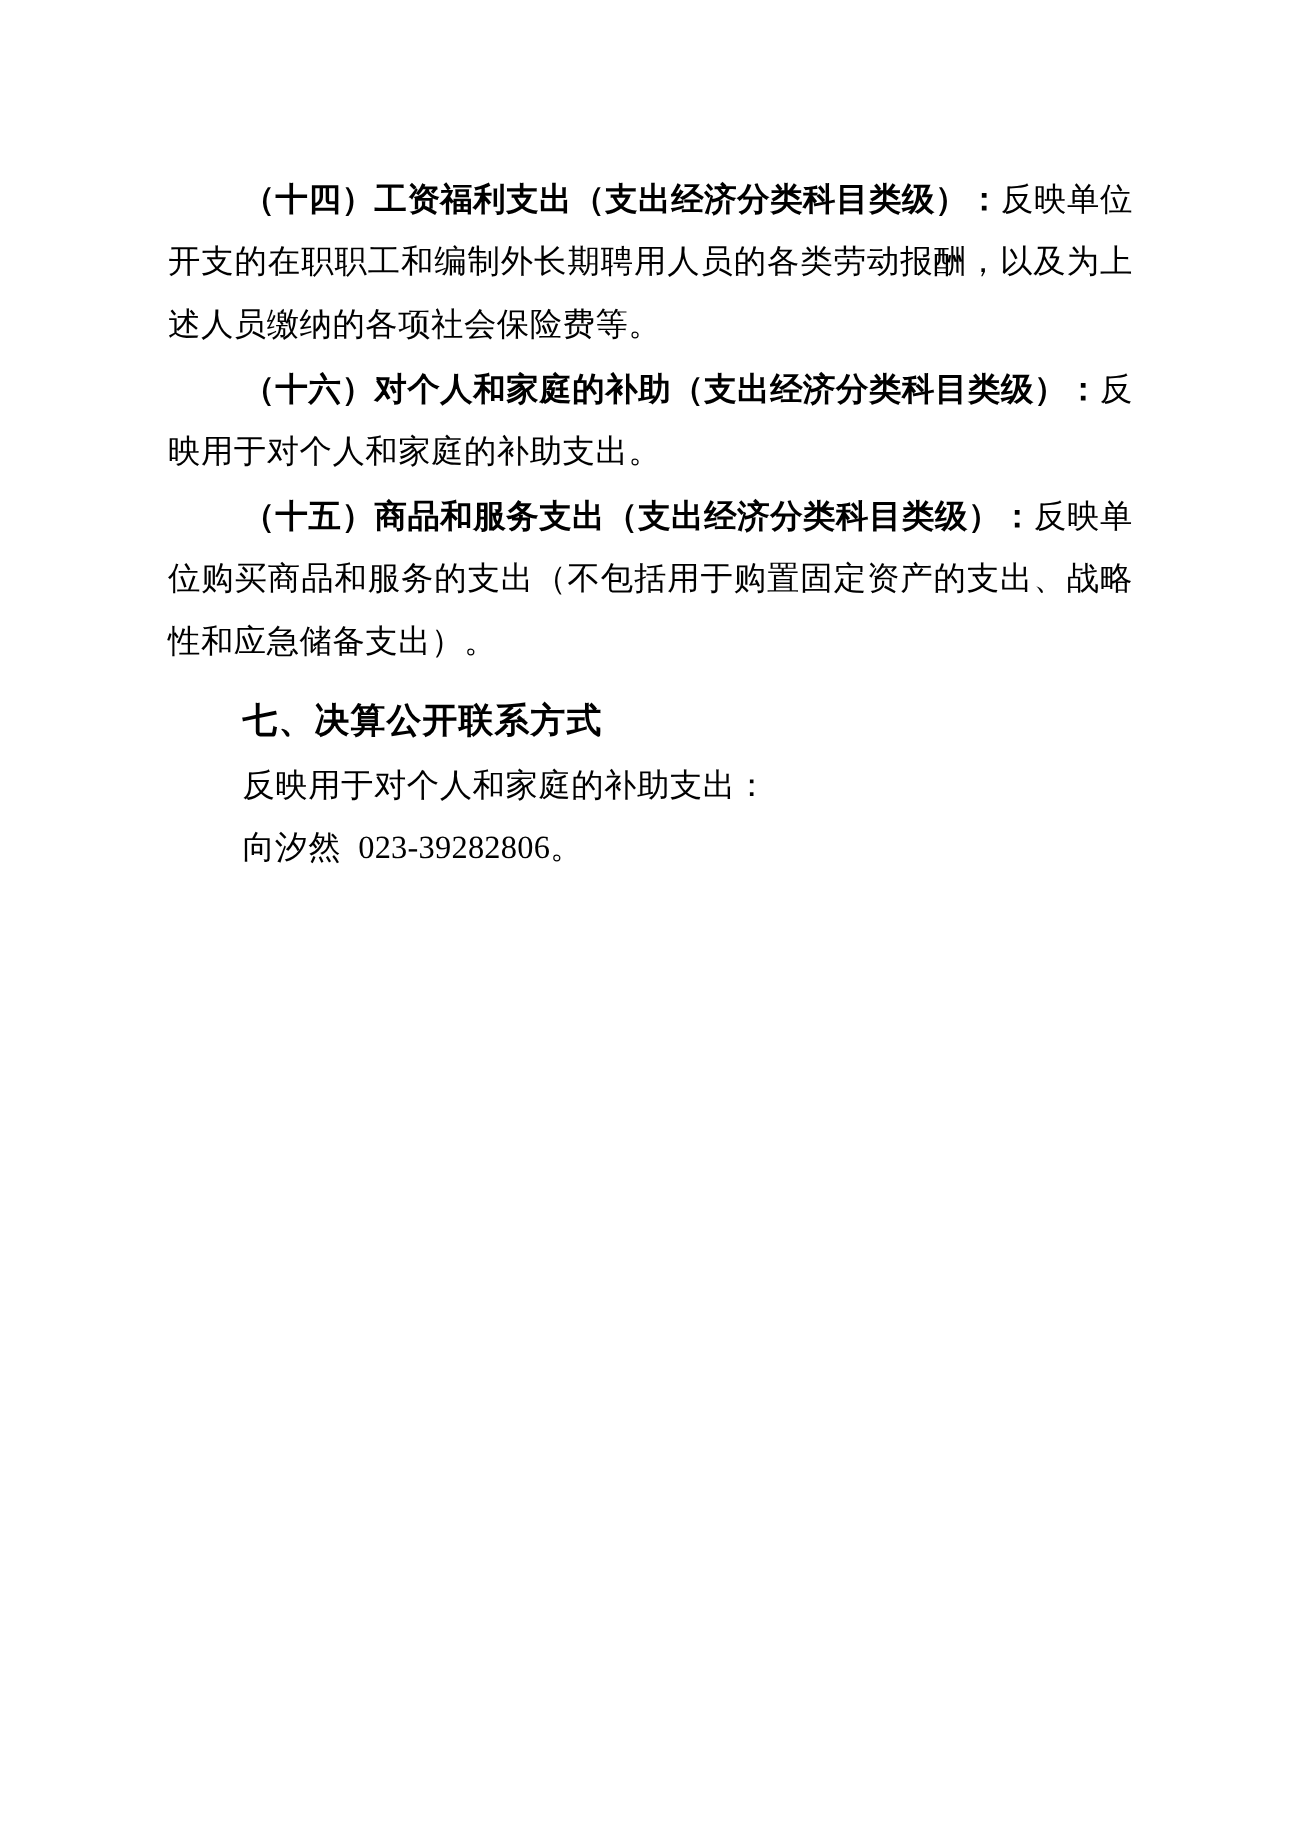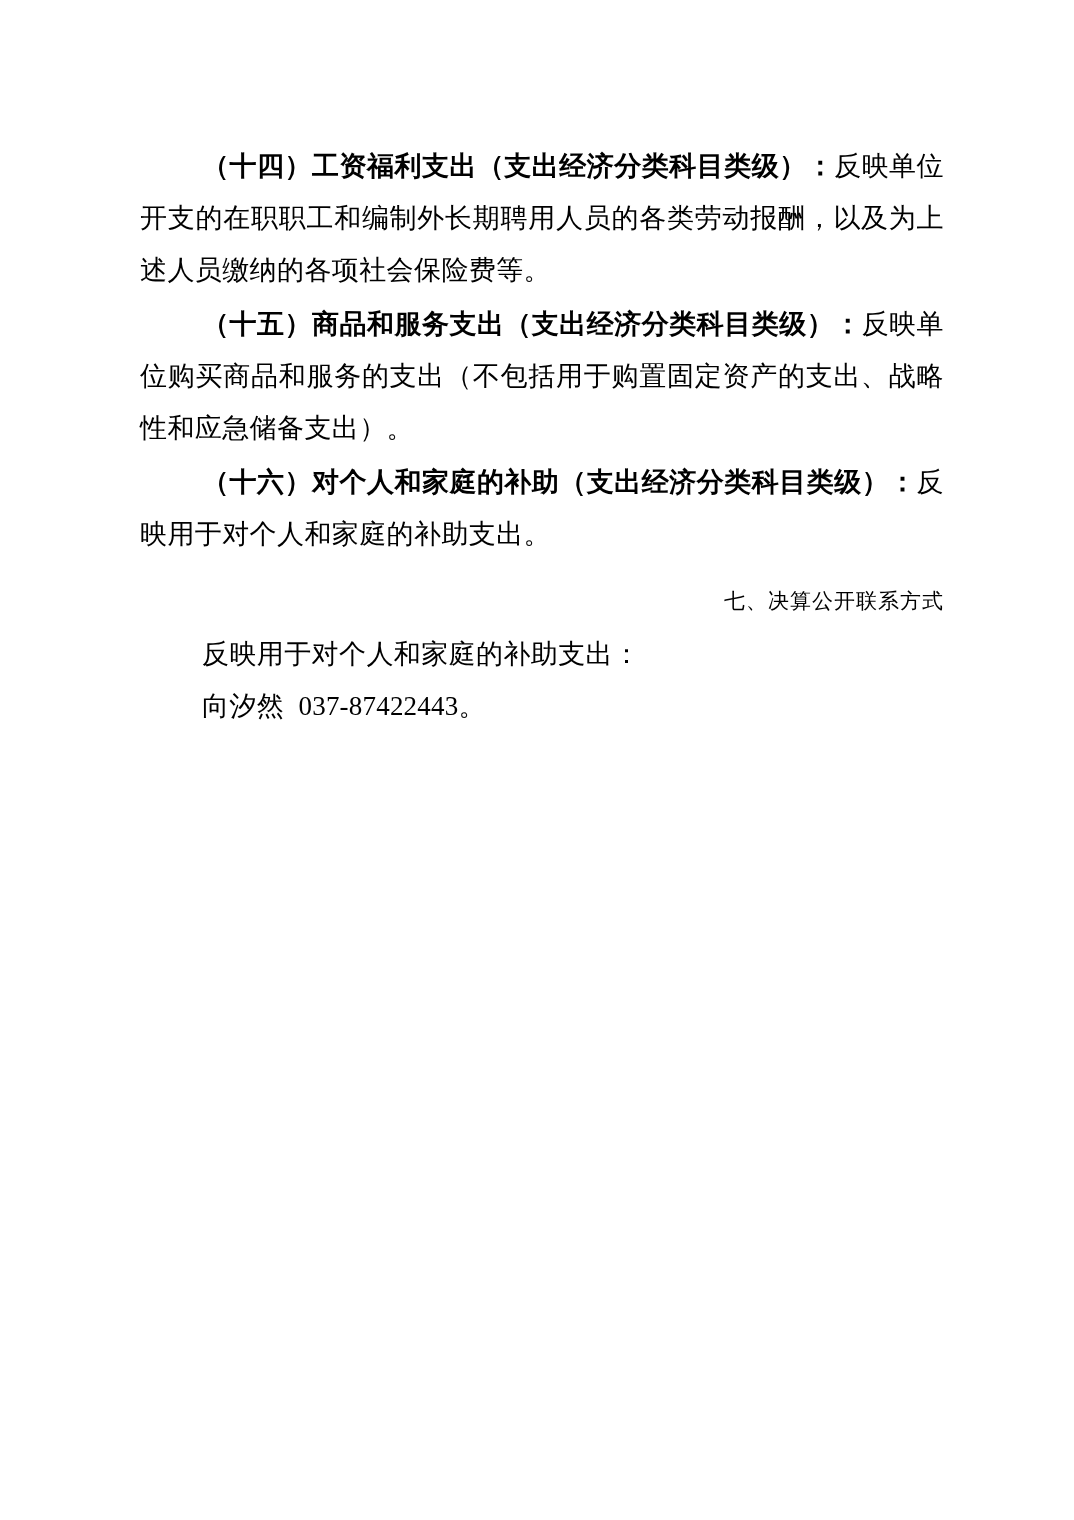--- a/index.html
+++ b/index.html
@@ -30,26 +30,25 @@
     letter-spacing: 0.4px;
   }
   .para .lead {
     font-weight: 700;
   }
   .indent {
     display: inline-block;
     width: 62px;
   }
   .section-title {
-    font-size: 21px;
-    font-weight: 400;
+    font-size: 29px;
+    font-weight: 700;
     line-height: 54px;
     margin: 14px 0 0 0;
     letter-spacing: 1px;
-    text-align: right;
   }
   .section-title .indent {
     width: 62px;
   }
   .plain {
     font-size: 27px;
     line-height: 52px;
     margin: 0;
     letter-spacing: 0.4px;
   }
@@ -62,24 +61,24 @@
     letter-spacing: 0.2px;
   }
 </style>
 </head>
 <body>
 
 <div class="page">
 
   <p class="para"><span class="indent"></span><span class="lead">（十四）工资福利支出（支出经济分类科目类级）：</span><span>反映单位开支的在职职工和编制外长期聘用人员的各类劳动报酬，以及为上述人员缴纳的各项社会保险费等。</span></p>
 
+  <p class="para"><span class="indent"></span><span class="lead">（十六）对个人和家庭的补助（支出经济分类科目类级）：</span><span>反映用于对个人和家庭的补助支出。</span></p>
+
   <p class="para"><span class="indent"></span><span class="lead">（十五）商品和服务支出（支出经济分类科目类级）：</span><span>反映单位购买商品和服务的支出（不包括用于购置固定资产的支出、战略性和应急储备支出）。</span></p>
-
-  <p class="para"><span class="indent"></span><span class="lead">（十六）对个人和家庭的补助（支出经济分类科目类级）：</span><span>反映用于对个人和家庭的补助支出。</span></p>
 
 
   <p class="section-title"><span class="indent"></span><span>七、决算公开联系方式</span></p>
 
   <p class="plain"><span class="indent"></span><span>反映用于对个人和家庭的补助支出：</span></p>
 
-  <p class="plain"><span class="indent"></span><span class="contact-name">向汐然</span><span>&nbsp;&nbsp;</span><span class="contact-phone">037-87422443。</span></p>
+  <p class="plain"><span class="indent"></span><span class="contact-name">向汐然</span><span>&nbsp;&nbsp;</span><span class="contact-phone">023-39282806。</span></p>
 
 </div>
 
 </body></html>

